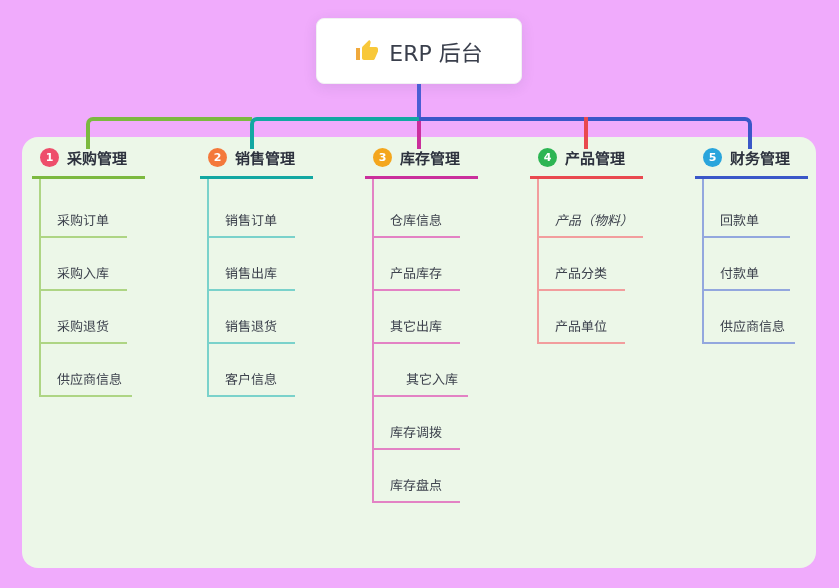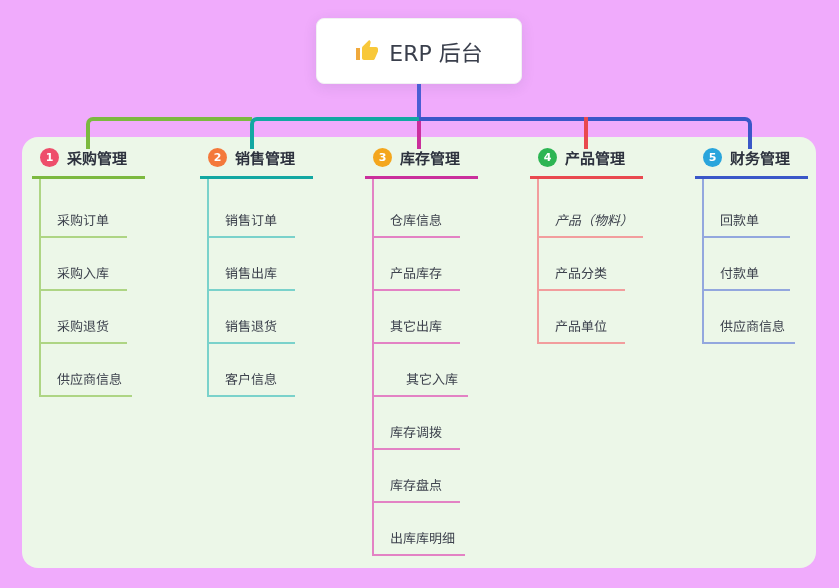--- a/index.html
+++ b/index.html
@@ -133,23 +133,20 @@
           </div>
           <div class="sub-item" style="border-bottom-color: rgb(227, 130, 196); padding-left: 32px;">
             <span>其它入库</span>
           </div>
           <div class="sub-item" style="border-bottom-color: rgb(227, 130, 196);">
             <span>库存调拨</span>
           </div>
           <div class="sub-item" style="border-bottom-color: rgb(227, 130, 196);">
             <span>库存盘点</span>
           </div>
-          <div class="sub-item" style="border-bottom-color: rgb(227, 130, 196);">
-            <span>出库库明细</span>
-          </div>
         </div>
     </div>
 
     <div class="branch" style="left: 530px;">
       <div class="branch-title" style="border-bottom-color: rgb(233, 73, 79);">
         <span class="badge" style="background: rgb(45, 181, 83);">4</span>
         <span class="btxt">产品管理</span>
       </div>
       <div class="sub-list" style="border-left-color: rgb(242, 157, 157);">
           <div class="sub-item" style="border-bottom-color: rgb(242, 157, 157); font-style: italic;">

